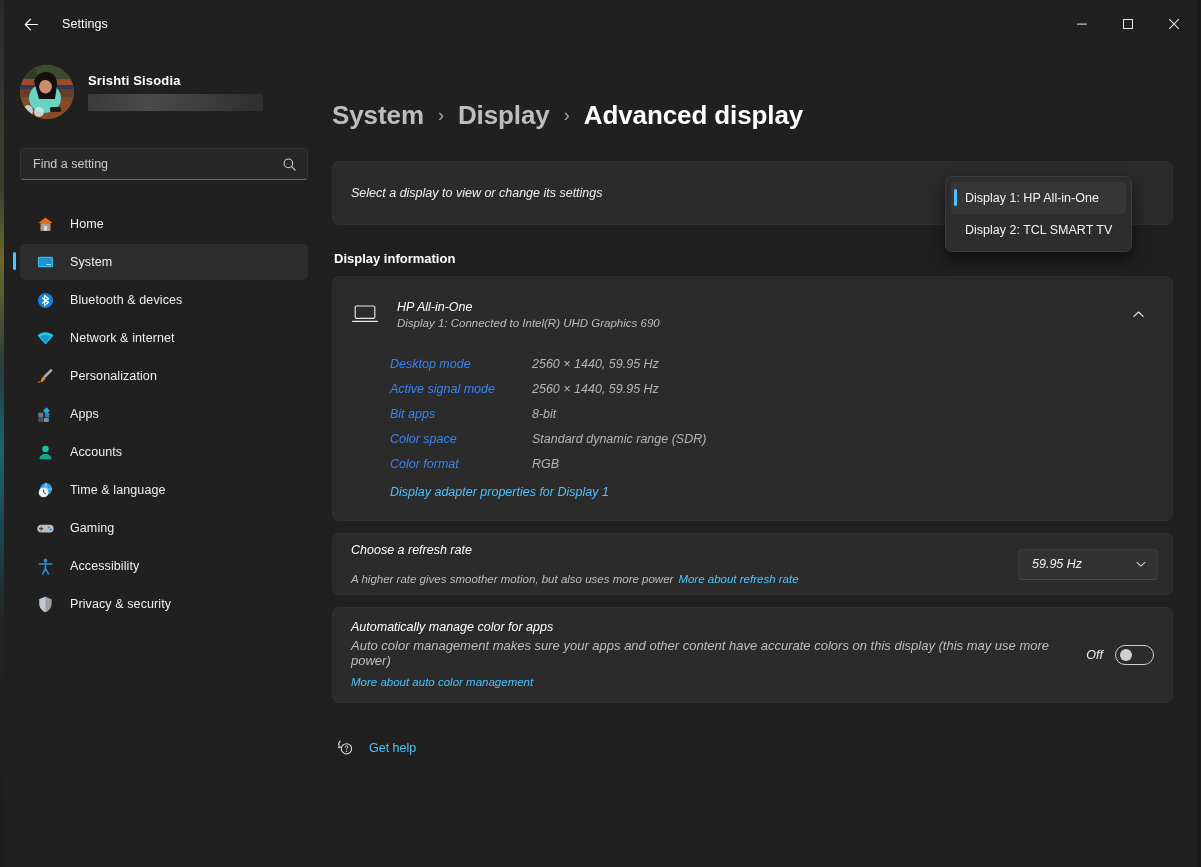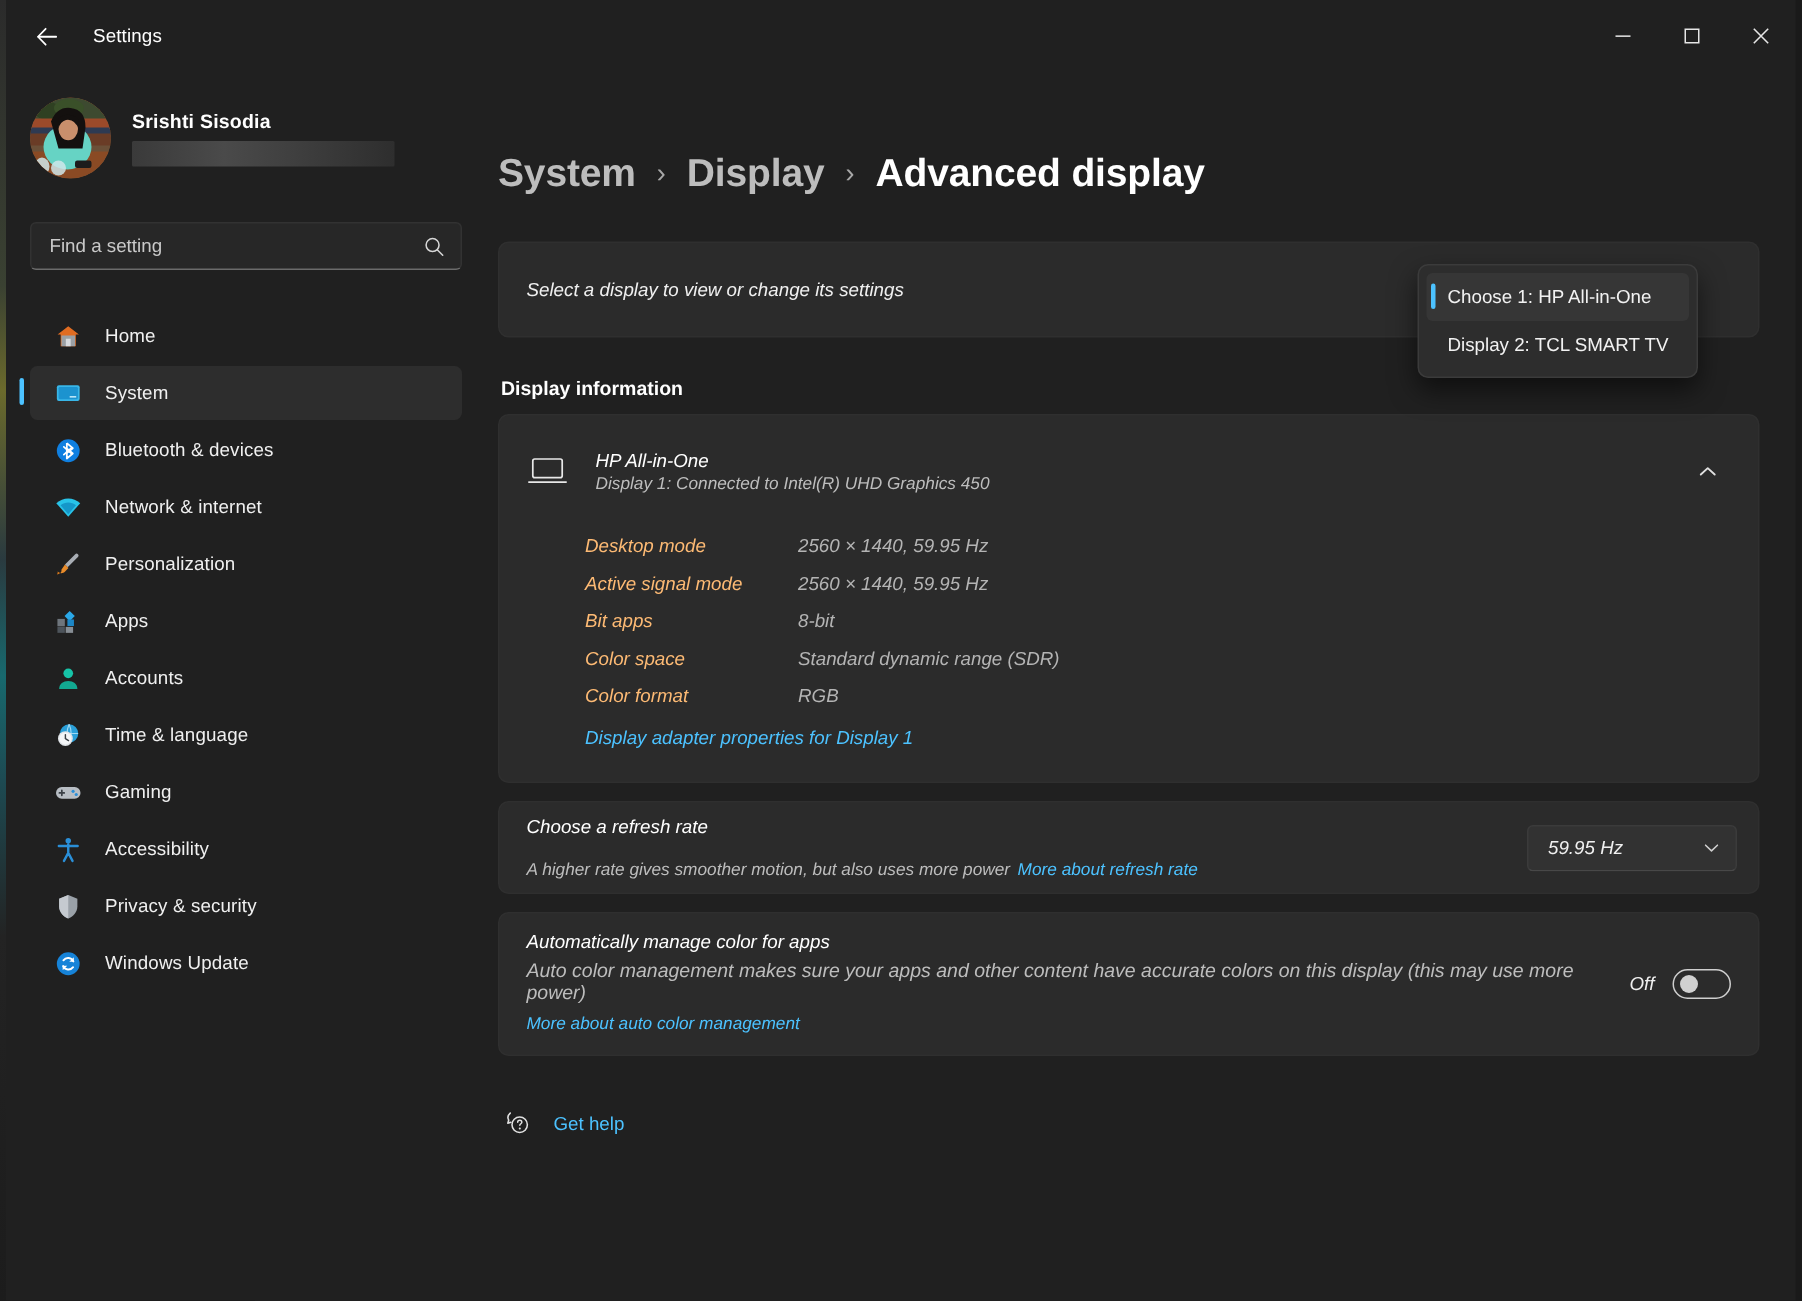--- a/index.html
+++ b/index.html
@@ -224,21 +224,21 @@
     padding: 0 0 16px 57px;
   }
   .spec-row {
     display: flex;
     height: 25px;
     align-items: center;
   }
   .spec-key {
     width: 142px;
     font-size: 12.5px;
-    color: #fdba74;
+    color: #3b82f6;
   }
   .spec-val { font-size: 12.5px; color: #b4b4b4; }
   .adapter-link {
     display: inline-block;
     margin-top: 9px;
     font-size: 12.5px;
     color: #4cc2ff;
     text-decoration: none;
     cursor: pointer;
   }
@@ -553,30 +553,20 @@
         <div class="navitem">
           <span class="nav-icon">
             <svg width="19" height="19" viewBox="0 0 20 20">
               <path d="M10 1.8l6.4 2.6v5.2c0 4.2-3.1 7.3-6.4 8.6-3.3-1.3-6.4-4.4-6.4-8.6V4.4Z" fill="#9aa1a8"></path>
               <path d="M10 1.8v16.4c-3.3-1.3-6.4-4.4-6.4-8.6V4.4Z" fill="#c5cad0"></path>
             </svg>
           </span>
           <span class="nav-label">Privacy &amp; security</span>
         </div>
 
-        <div class="navitem">
-          <span class="nav-icon">
-            <svg width="19" height="19" viewBox="0 0 20 20">
-              <circle cx="10" cy="10" r="8" fill="#1683d8"></circle>
-              <path d="M13.6 8.4A4.1 4.1 0 0 0 6.6 7.6M6.4 11.6a4.1 4.1 0 0 0 7 .8" stroke="#ffffff" stroke-width="1.35" fill="none" stroke-linecap="round"></path>
-              <path d="M13.9 5.4v3.2h-3.2M6.1 14.6v-3.2h3.2" fill="#ffffff"></path>
-            </svg>
-          </span>
-          <span class="nav-label">Windows Update</span>
-        </div>
 
       </div>
     </div>
 
     <div class="main">
 
       <div class="breadcrumb">
         <span class="crumb">System</span>
         <span class="crumb-sep">›</span>
         <span class="crumb">Display</span>
@@ -593,21 +583,21 @@
       <div class="card info-card">
         <div class="info-head">
           <span class="monitor-icon">
             <svg width="28" height="22" viewBox="0 0 28 22" fill="none">
               <rect x="4.2" y="3" width="19.6" height="12.4" rx="1.3" stroke="currentColor" stroke-width="1.15"></rect>
               <path d="M1.6 18.4h24.8" stroke="currentColor" stroke-width="1.15" stroke-linecap="round"></path>
             </svg>
           </span>
           <div class="info-head-text">
             <div class="info-title">HP All-in-One</div>
-            <div class="info-sub">Display 1: Connected to Intel(R) UHD Graphics 450</div>
+            <div class="info-sub">Display 1: Connected to Intel(R) UHD Graphics 690</div>
           </div>
           <span class="chevron-btn">
             <svg width="13" height="13" viewBox="0 0 14 14" fill="none">
               <path d="M2 9L7 4.4 12 9" stroke="currentColor" stroke-width="1.35" stroke-linecap="round" stroke-linejoin="round"></path>
             </svg>
           </span>
         </div>
 
         <div class="spec-table">
           <div class="spec-row">
@@ -674,21 +664,21 @@
               <path d="M9.6 9.6c0-.8.7-1.4 1.5-1.4s1.4.6 1.4 1.4c0 1.1-1.4 1.1-1.4 2.2" stroke="currentColor" stroke-width="1.05" stroke-linecap="round" fill="none"></path>
               <circle cx="11.1" cy="14" r=".75" fill="currentColor"></circle>
             </svg>
           </span>
           <span class="fl-label">Get help</span>
         </div>
       </div>
 
       <div class="flyout">
         <div class="flyout-item selected">
-          <span>Choose 1: HP All-in-One</span>
+          <span>Display 1: HP All-in-One</span>
         </div>
         <div class="flyout-item">
           <span>Display 2: TCL SMART TV</span>
         </div>
       </div>
 
     </div>
   </div>
 </div>
 

